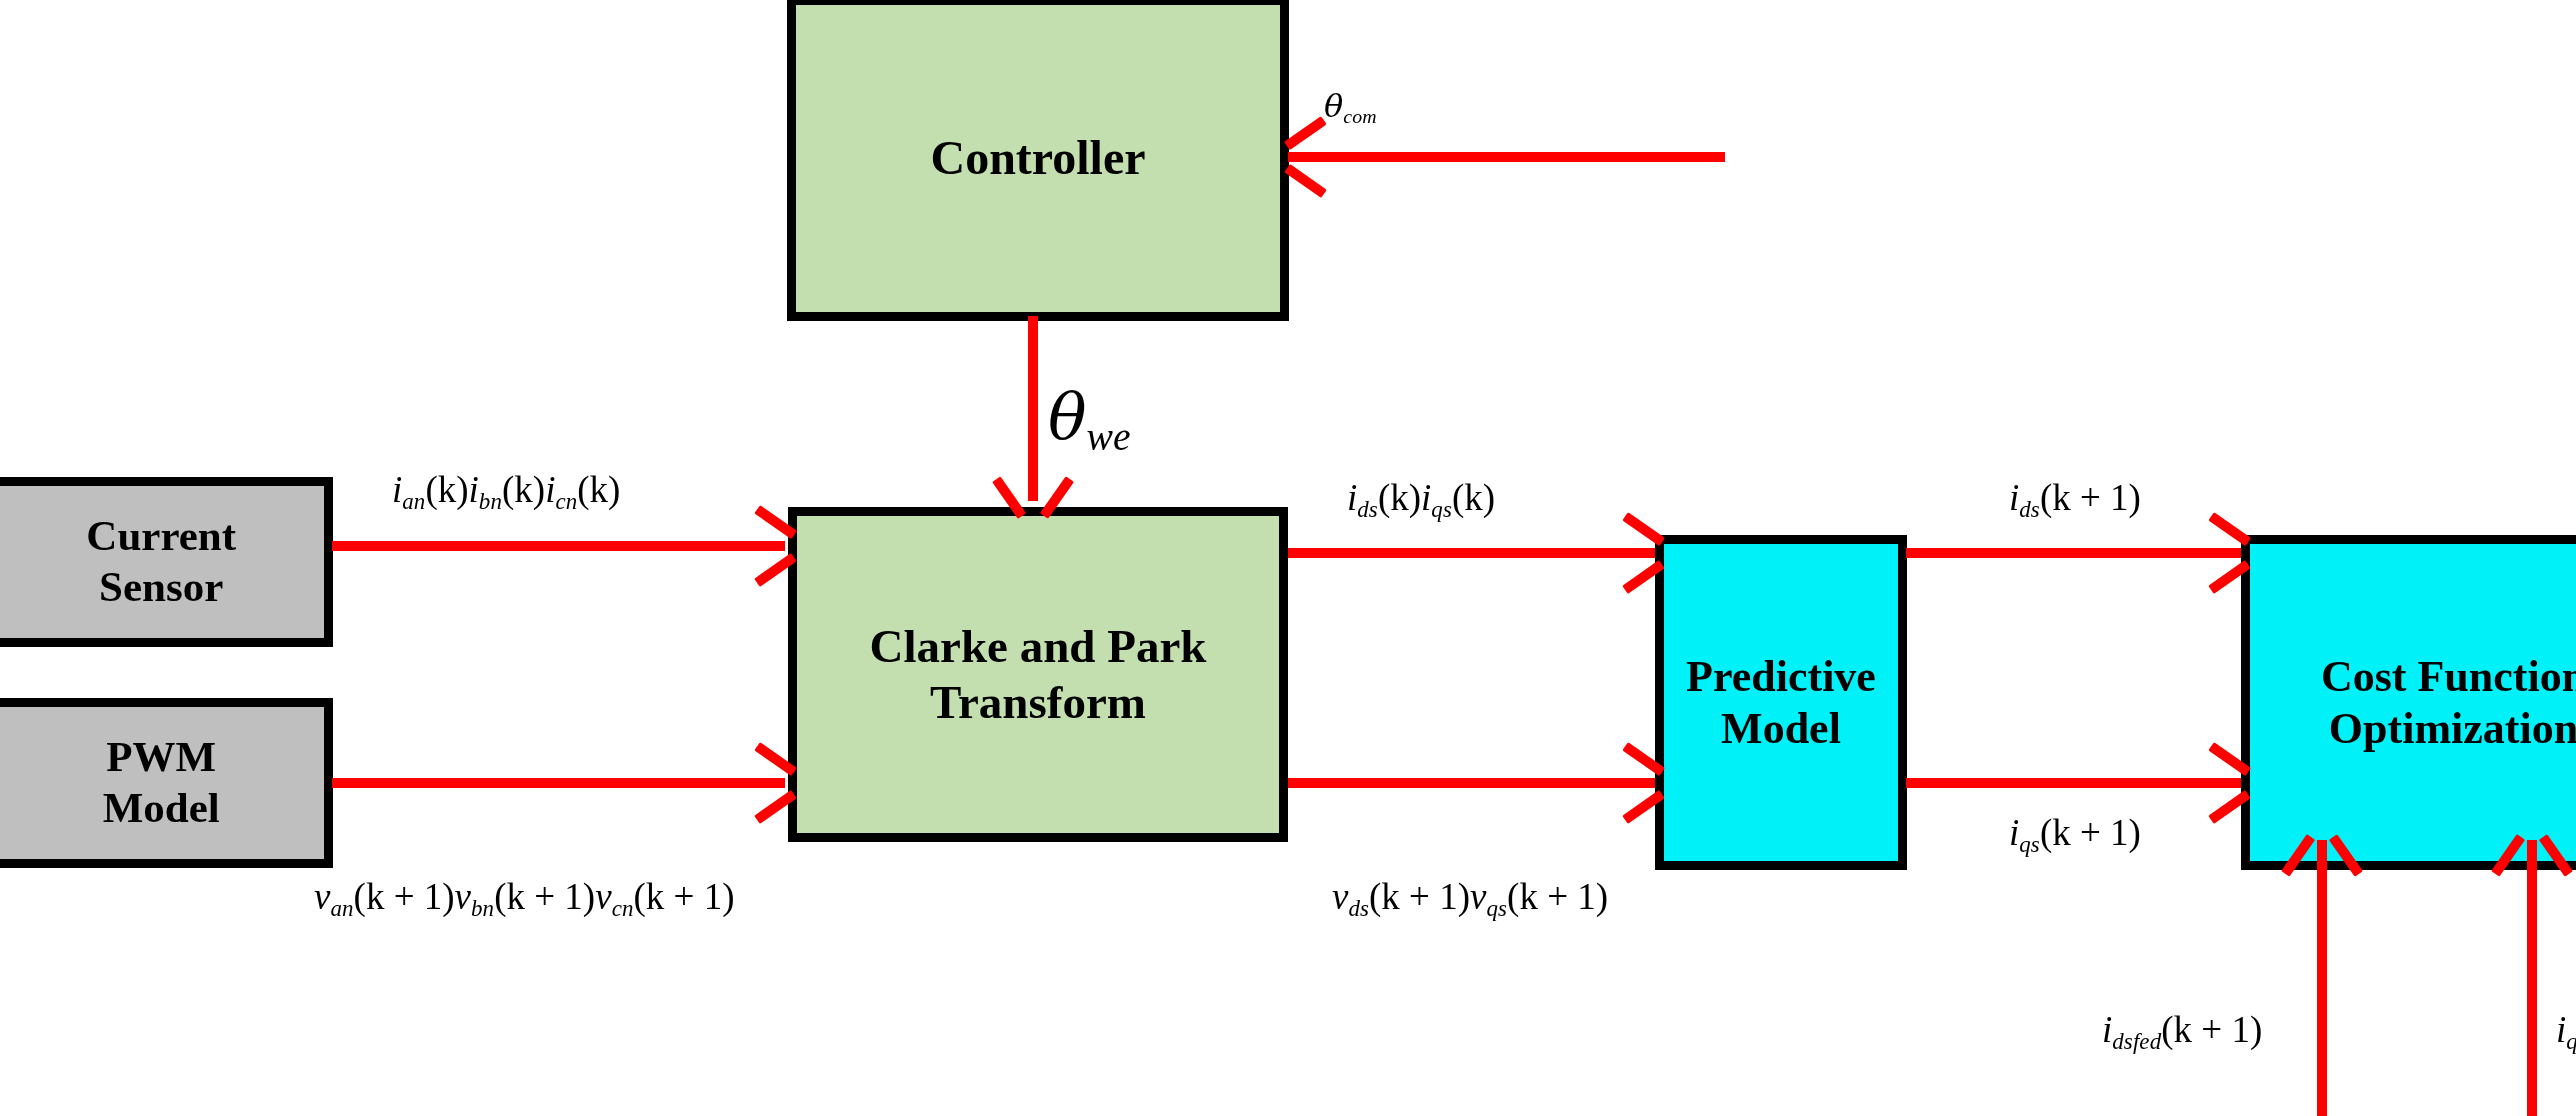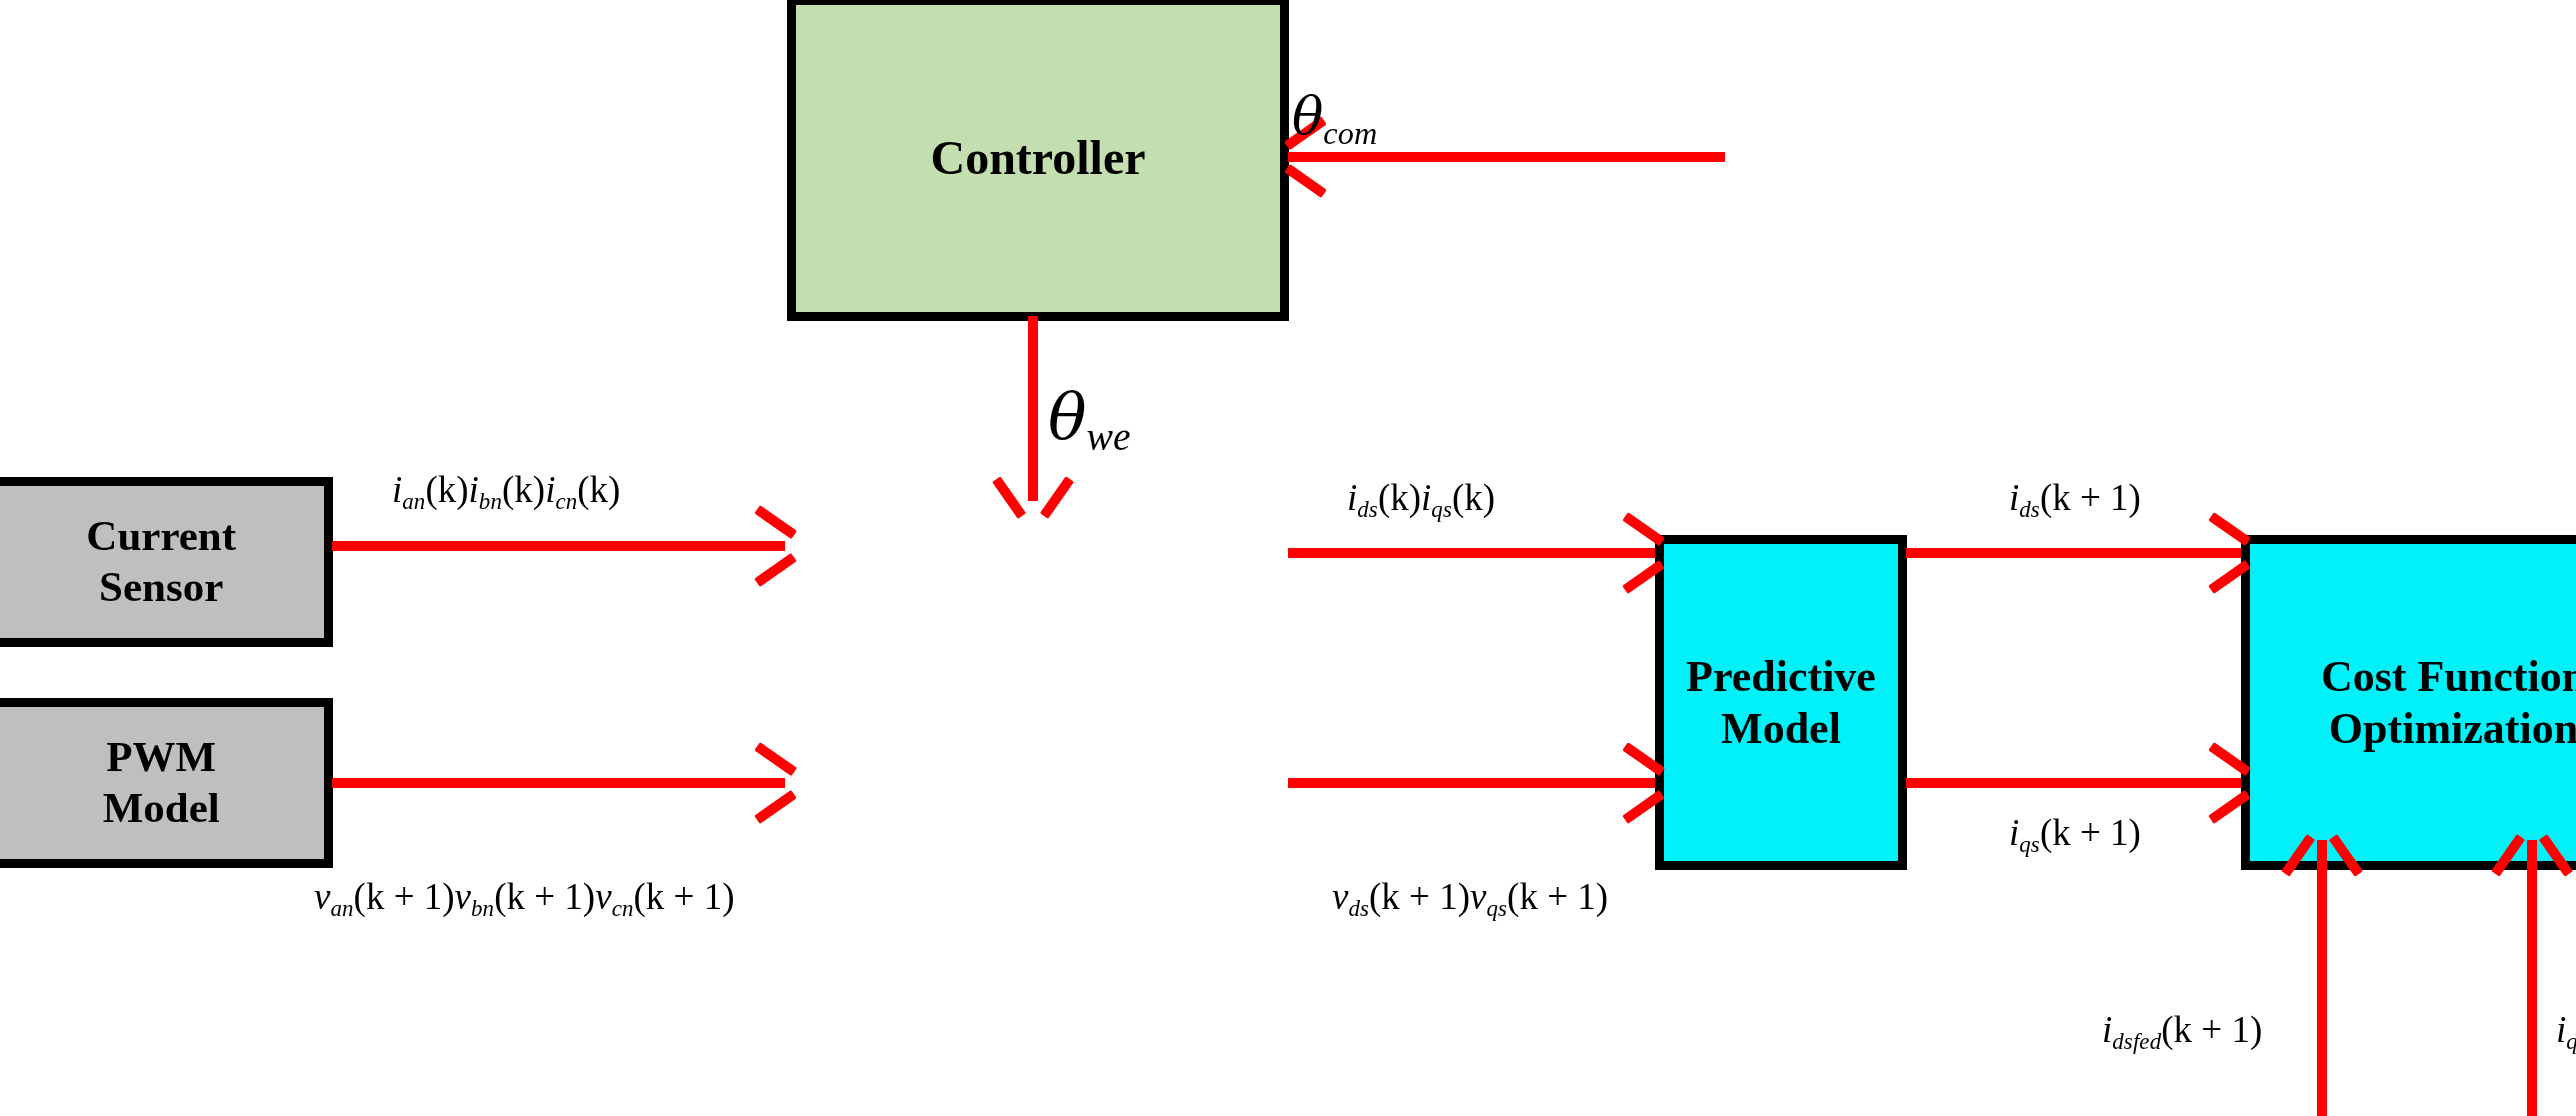--- a/index.html
+++ b/index.html
@@ -121,20 +121,24 @@
   <div class="block block-gray" style="left:-10.3px; top:477px; width:343px; height:170px; font-size:43px;">
     <span class="line">Current</span>
     <span class="line">Sensor</span>
   </div>
 
   <div class="block block-gray" style="left:-10.3px; top:698px; width:343px; height:170px; font-size:43px;">
     <span class="line">PWM</span>
     <span class="line">Model</span>
   </div>
 
+  <div class="block block-green" style="left:788px; top:507px; width:500px; height:335px; font-size:47px;">
+    <span class="line">Clarke and Park</span>
+    <span class="line">Transform</span>
+  </div>
 
   <div class="block block-cyan" style="left:1655px; top:507px; width:252px; height:335px; font-size:44px;">
     <span class="line">Predictive</span>
     <span class="line">Model</span>
   </div>
 
   <div class="block block-cyan" style="left:2241px; top:507px; width:425px; height:335px; font-size:44px;">
     <span class="line">Cost Function</span>
     <span class="line">Optimization</span>
   </div>
@@ -162,21 +166,21 @@
 
   <div class="hline" style="left:1906px; top:778px; width:335px;"></div>
   <div class="arrow arrow-right" style="left:2244px; top:783px;"></div>
 
   <div class="vline" style="left:2317px; top:840px; width:10.3px; height:277px;"></div>
   <div class="arrow arrow-up" style="left:2322px; top:841px;"></div>
 
   <div class="vline" style="left:2527px; top:840px; width:10.3px; height:277px;"></div>
   <div class="arrow arrow-up" style="left:2532px; top:841px;"></div>
 
-  <div class="mlabel" style="left:1292px; top:90px; font-size:52px;">
+  <div class="mlabel" style="left:1324px; top:90px; font-size:32px;">
     <span class="theta">θ</span><sub>com</sub>
   </div>
 
   <div class="mlabel" style="left:1048px; top:384px; font-size:64px;">
     <span class="theta">θ</span><sub>we</sub>
   </div>
 
   <div class="mlabel" style="left:392px; top:471px; font-size:37px;">
     <span>i</span><sub>an</sub><span class="upr">(k)</span><span>i</span><sub>bn</sub><span class="upr">(k)</span><span>i</span><sub>cn</sub><span class="upr">(k)</span>
   </div>

